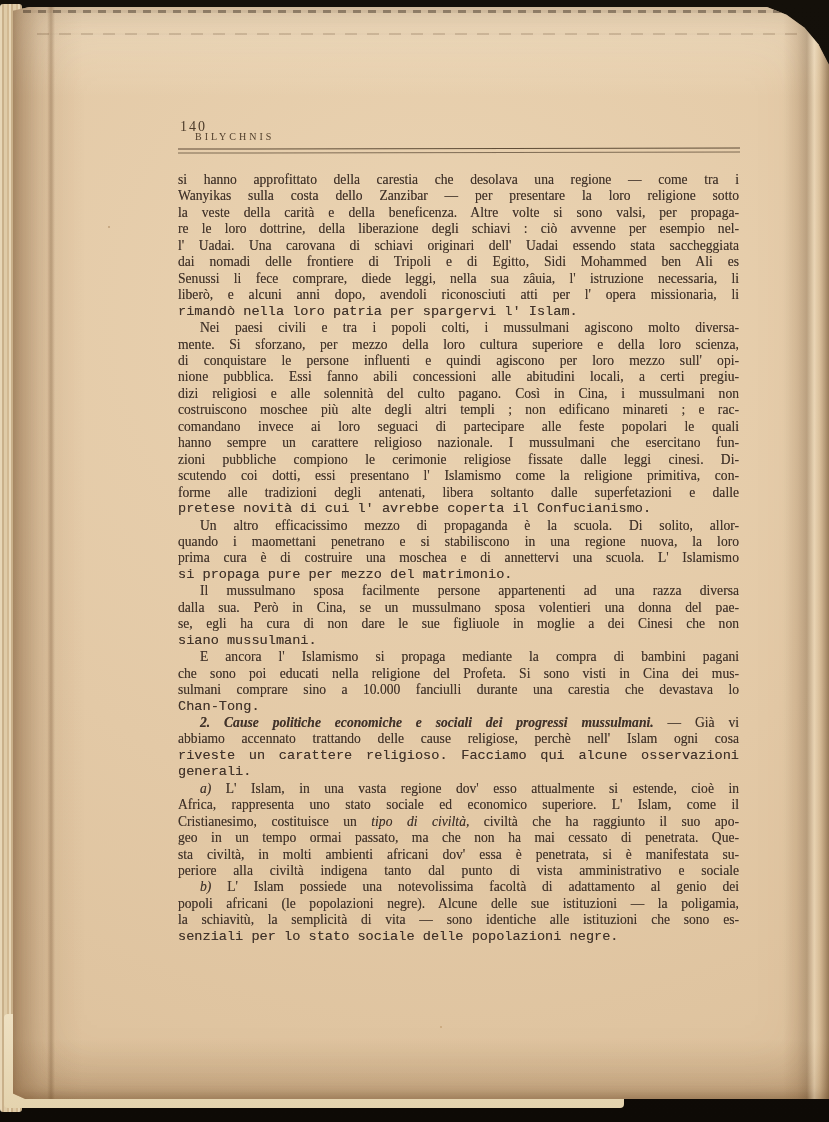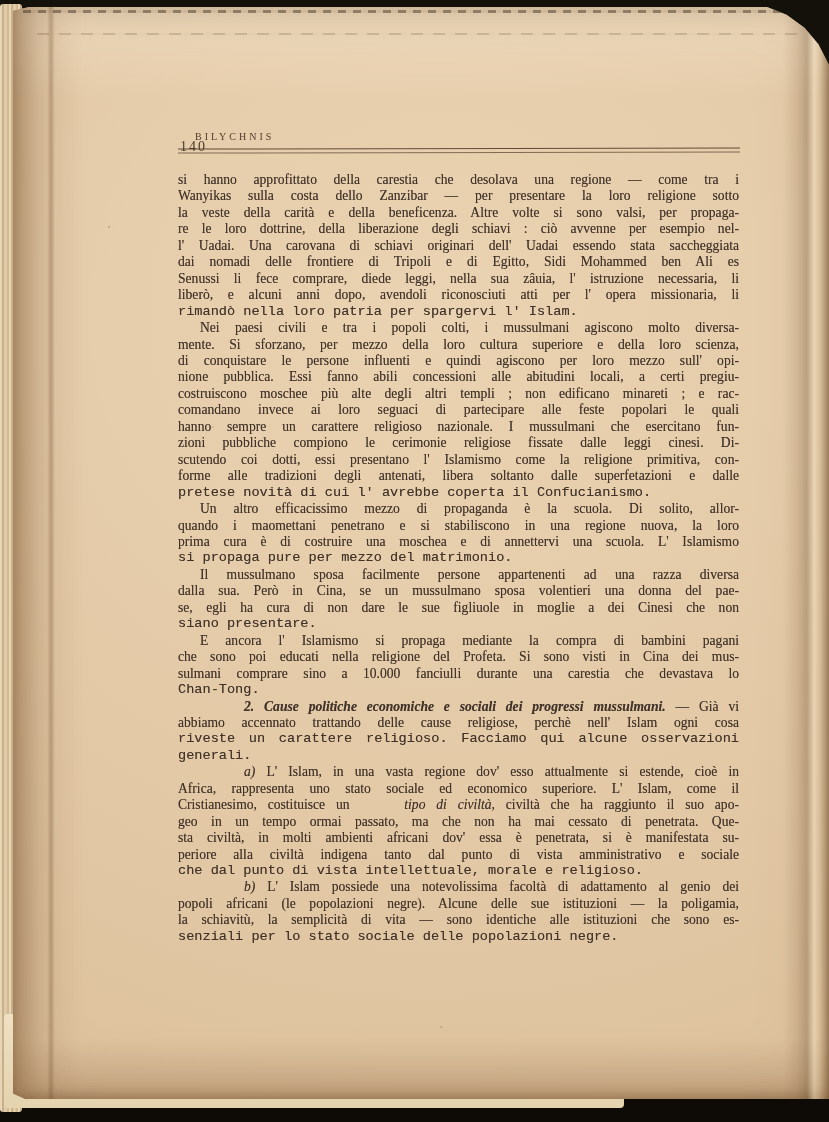--- a/index.html
+++ b/index.html
@@ -31,33 +31,33 @@
       background:repeating-linear-gradient(90deg, rgba(45,32,20,.55) 0 8px, rgba(45,32,20,.08) 8px 15px);}
   .deckle-top2{position:absolute;left:24px;top:26px;width:760px;height:2px;opacity:.55;
       background:repeating-linear-gradient(90deg, rgba(100,72,45,.4) 0 12px, rgba(100,72,45,.05) 12px 22px);}
   
   .crease-left{position:absolute;left:34px;top:0;width:8px;height:100%;
       background:linear-gradient(to right, rgba(0,0,0,0), rgba(105,72,40,.30) 50%, rgba(0,0,0,0));}
   
   .edge-fold{position:absolute;right:0;top:0;width:46px;height:100%;
       background:linear-gradient(to right, rgba(0,0,0,0) 0%, rgba(120,85,50,.14) 30%, rgba(80,54,28,.25) 52%, rgba(255,242,214,.38) 68%, rgba(215,190,150,.35) 80%, rgba(95,65,34,.42) 100%);}
   
-  .header-pageno{position:absolute;left:167px;top:132px;font-size:14px;letter-spacing:2px;color:#4c3b2a;}
+  .header-pageno{position:absolute;left:167px;top:112px;font-size:14px;letter-spacing:2px;color:#4c3b2a;}
   .header-title{position:absolute;left:182px;top:124px;width:560px;text-align:left;
       font-size:10px;letter-spacing:3px;color:#503e2c;}
   .rule-double{position:absolute;left:165px;top:141px;width:562px;height:3px;
       border-top:1px solid rgba(72,55,36,.85);border-bottom:1px solid rgba(72,55,36,.65);
       transform:rotate(-.12deg);}
   .text-block{position:absolute;left:165px;top:165px;width:561px;
       font-size:13.6px;line-height:16.45px;color:#41332a;
       text-shadow:0 0 .5px rgba(65,51,40,.55);}
   .line{text-align:justify;text-align-last:justify;}
   .line.last{text-align-last:left;font-family:Liberation Mono, monospace;}
   .line.indent{text-indent:22px;}
-  .it{font-style:italic;margin-left:44px;}
+  .it{font-style:italic;}
   .bd{font-weight:bold;}
 </style>
 </head>
 <body>
 
 <div class="scene">
   <div class="stack-left"></div>
   <div class="under-page"></div>
 
   <div class="main-page">
@@ -77,48 +77,48 @@
         <div class="line"><span>re le loro dottrine, della liberazione degli schiavi : ciò avvenne per esempio nel-</span></div>
         <div class="line"><span>l' Uadai. Una carovana di schiavi originari dell' Uadai essendo stata saccheggiata</span></div>
         <div class="line"><span>dai nomadi delle frontiere di Tripoli e di Egitto, Sidi Mohammed ben Ali es</span></div>
         <div class="line"><span>Senussi li fece comprare, diede leggi, nella sua zâuia, l' istruzione necessaria, li</span></div>
         <div class="line"><span>liberò, e alcuni anni dopo, avendoli riconosciuti atti per l' opera missionaria, li</span></div>
         <div class="line last"><span>rimandò nella loro patria per spargervi l' Islam.</span></div>
         <div class="line indent"><span>Nei paesi civili e tra i popoli colti, i mussulmani agiscono molto diversa-</span></div>
         <div class="line"><span>mente. Si sforzano, per mezzo della loro cultura superiore e della loro scienza,</span></div>
         <div class="line"><span>di conquistare le persone influenti e quindi agiscono per loro mezzo sull' opi-</span></div>
         <div class="line"><span>nione pubblica. Essi fanno abili concessioni alle abitudini locali, a certi pregiu-</span></div>
+        <div class="line"><span>dizi religiosi e alle solennità del culto pagano. Così in Cina, i mussulmani non</span></div>
         <div class="line"><span>costruiscono moschee più alte degli altri templi ; non edificano minareti ; e rac-</span></div>
         <div class="line"><span>comandano invece ai loro seguaci di partecipare alle feste popolari le quali</span></div>
         <div class="line"><span>hanno sempre un carattere religioso nazionale. I mussulmani che esercitano fun-</span></div>
         <div class="line"><span>zioni pubbliche compiono le cerimonie religiose fissate dalle leggi cinesi. Di-</span></div>
         <div class="line"><span>scutendo coi dotti, essi presentano l' Islamismo come la religione primitiva, con-</span></div>
         <div class="line"><span>forme alle tradizioni degli antenati, libera soltanto dalle superfetazioni e dalle</span></div>
         <div class="line last"><span>pretese novità di cui l' avrebbe coperta il Confucianismo.</span></div>
         <div class="line indent"><span>Un altro efficacissimo mezzo di propaganda è la scuola. Di solito, allor-</span></div>
         <div class="line"><span>quando i maomettani penetrano e si stabiliscono in una regione nuova, la loro</span></div>
         <div class="line"><span>prima cura è di costruire una moschea e di annettervi una scuola. L' Islamismo</span></div>
         <div class="line last"><span>si propaga pure per mezzo del matrimonio.</span></div>
         <div class="line indent"><span>Il mussulmano sposa facilmente persone appartenenti ad una razza diversa</span></div>
         <div class="line"><span>dalla sua. Però in Cina, se un mussulmano sposa volentieri una donna del pae-</span></div>
         <div class="line"><span>se, egli ha cura di non dare le sue figliuole in moglie a dei Cinesi che non</span></div>
-        <div class="line last"><span>siano presentare.</span></div>
+        <div class="line last"><span>siano mussulmani.</span></div>
         <div class="line indent"><span>E ancora l' Islamismo si propaga mediante la compra di bambini pagani</span></div>
         <div class="line"><span>che sono poi educati nella religione del Profeta. Si sono visti in Cina dei mus-</span></div>
         <div class="line"><span>sulmani comprare sino a 10.000 fanciulli durante una carestia che devastava lo</span></div>
         <div class="line last"><span>Chan-Tong.</span></div>
         <div class="line indent"><span class="it bd">2. Cause politiche economiche e sociali dei progressi mussulmani.</span><span> — Già vi</span></div>
         <div class="line"><span>abbiamo accennato trattando delle cause religiose, perchè nell' Islam ogni cosa</span></div>
         <div class="line last"><span>riveste un carattere religioso. Facciamo qui alcune osservazioni generali.</span></div>
         <div class="line indent"><span class="it">a) </span><span>L' Islam, in una vasta regione dov' esso attualmente si estende, cioè in</span></div>
         <div class="line"><span>Africa, rappresenta uno stato sociale ed economico superiore. L' Islam, come il</span></div>
         <div class="line"><span>Cristianesimo, costituisce un </span><span class="it">tipo di civiltà,</span><span> civiltà che ha raggiunto il suo apo-</span></div>
         <div class="line"><span>geo in un tempo ormai passato, ma che non ha mai cessato di penetrata. Que-</span></div>
         <div class="line"><span>sta civiltà, in molti ambienti africani dov' essa è penetrata, si è manifestata su-</span></div>
         <div class="line"><span>periore alla civiltà indigena tanto dal punto di vista amministrativo e sociale</span></div>
-        <div class="line last"><span>che dal punto di vista intellettuale, morale e religioso.</span></div>
         <div class="line indent"><span class="it">b) </span><span>L' Islam possiede una notevolissima facoltà di adattamento al genio dei</span></div>
         <div class="line"><span>popoli africani (le popolazioni negre). Alcune delle sue istituzioni — la poligamia,</span></div>
         <div class="line"><span>la schiavitù, la semplicità di vita — sono identiche alle istituzioni che sono es-</span></div>
         <div class="line last"><span>senziali per lo stato sociale delle popolazioni negre.</span></div>
       </div>
   </div>
 </div>
 
 </body></html>

